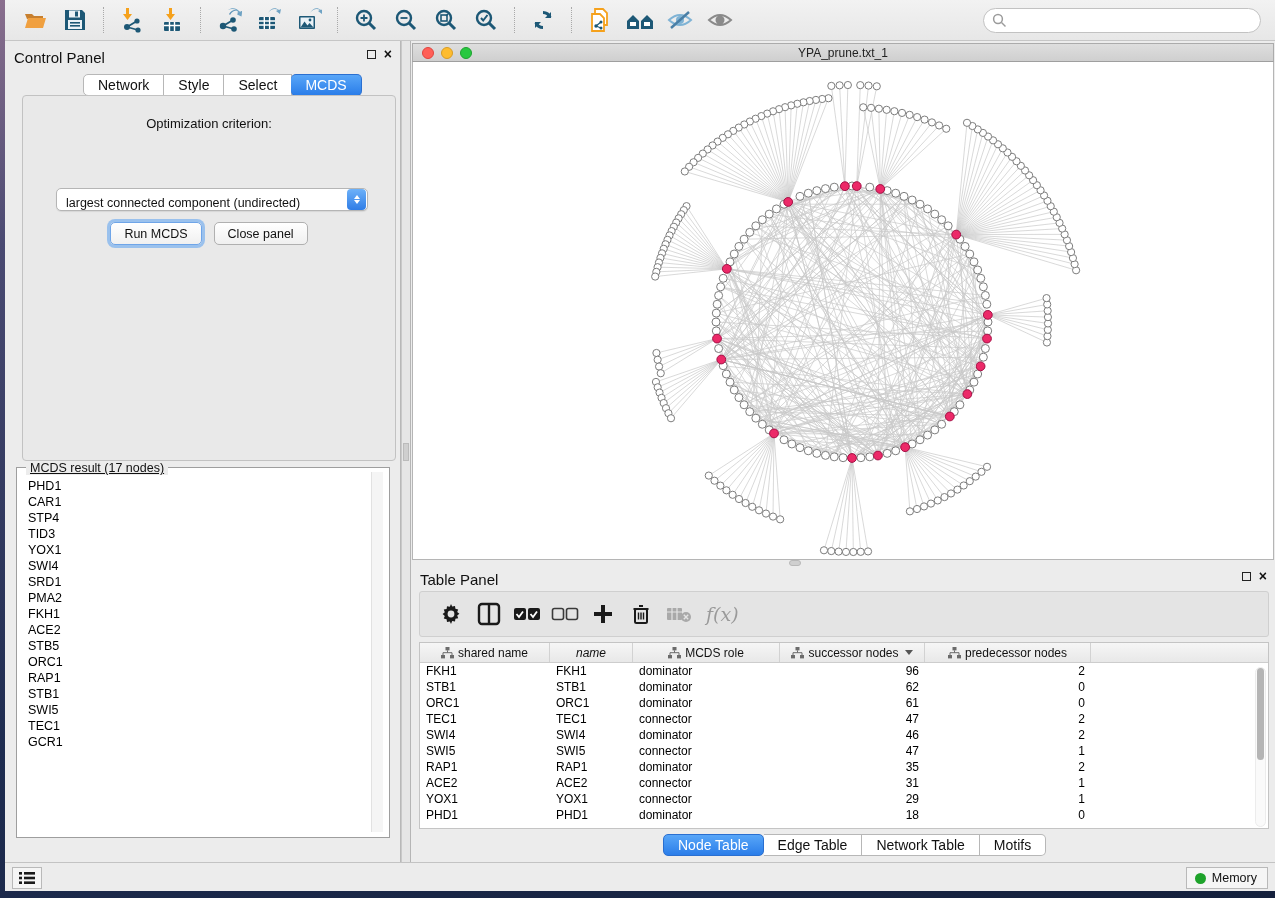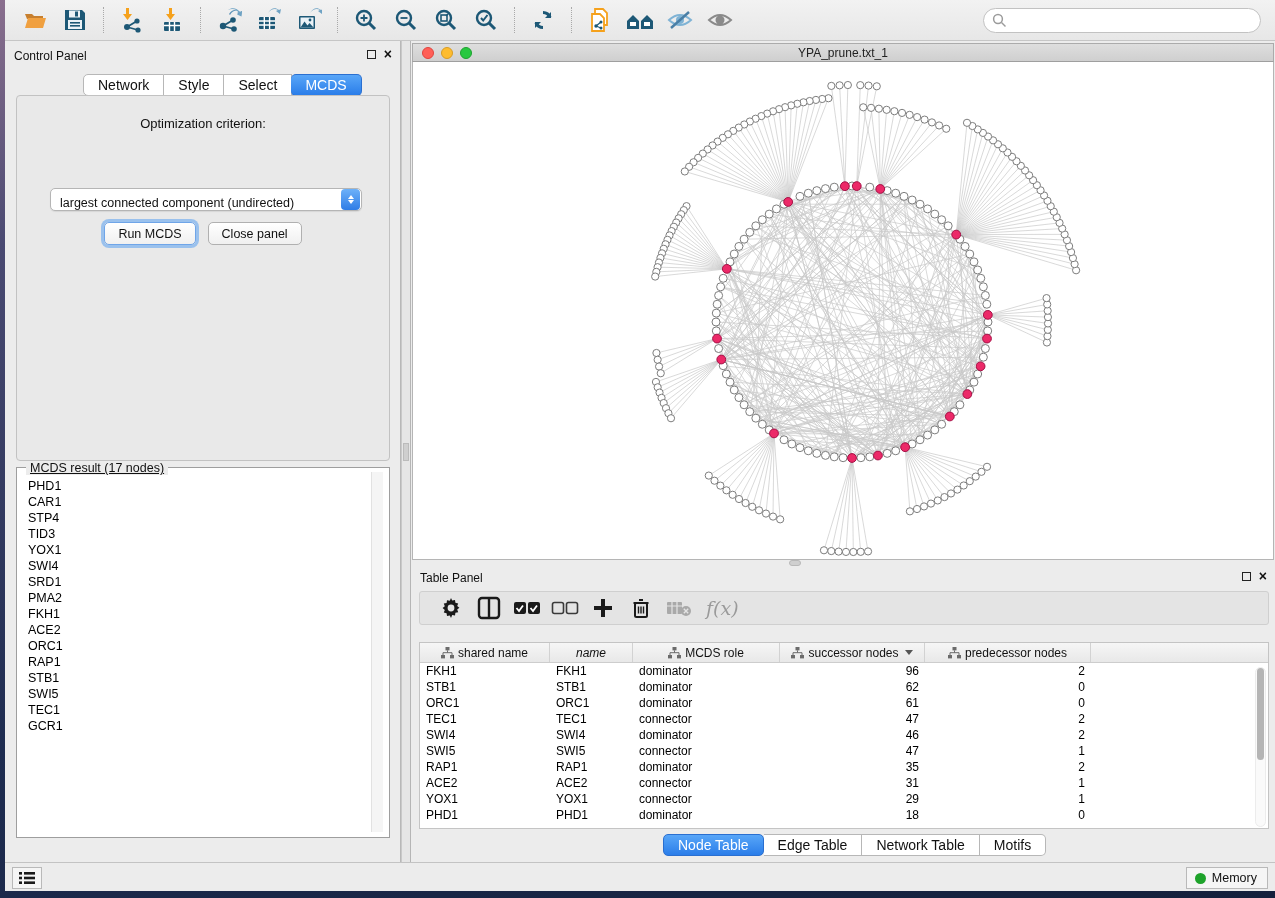--- a/index.html
+++ b/index.html
@@ -13,34 +13,34 @@
     background:linear-gradient(#f2f2f2,#e7e7e7); border-bottom:1px solid #c6c6c6;
     display:flex; align-items:center; padding-left:10px; }
   .tb-ic { width:30px; height:30px; margin:0 5px; display:flex; align-items:center; justify-content:center; cursor:pointer; }
   .tb-sep { width:1px; height:26px; margin:0 8px; border-left:1px dotted #a9a9a9; }
   .search-wrap { position:absolute; right:14px; top:8px; width:278px; height:25px; background:#fff;
     border:1px solid #c2c2c2; border-radius:13px; display:flex; align-items:center; padding-left:8px; }
   .search-wrap input { border:none; outline:none; flex:1; height:20px; font-size:12px; background:transparent; }
 
   
   .cp { position:absolute; left:0; top:41px; width:396px; height:821px; background:#ececec; border-right:1px solid #b8b8b8; }
-  .panel-head { position:absolute; left:9px; top:8px; font-size:12px; color:#111; }
+  .panel-head { position:absolute; left:9px; top:8px; font-size:15px; color:#111; }
   .win-btns { position:absolute; right:8px; top:8px; display:flex; gap:8px; align-items:center; }
   .float-ic { width:9px; height:9px; border:1.6px solid #222; display:inline-block; cursor:pointer; }
   .close-ic { font-size:14px; font-weight:bold; color:#111; line-height:10px; cursor:pointer; }
 
   .seg-tabs { position:absolute; display:flex; }
   .seg { height:22px; padding:0 14px; background:#fff; border:1px solid #b7b7b7; border-left:none;
     font-size:14px; display:flex; align-items:center; color:#111; cursor:pointer; }
   .seg:first-child { border-left:1px solid #b7b7b7; border-radius:5px 0 0 5px; }
   .seg:last-child { border-radius:0 5px 5px 0; }
   .seg.sel { background:linear-gradient(#58a6f8,#2a7de9); color:#fff; border-color:#2a6fd0; border-radius:5px; margin-left:-1px; }
   .cp-tabs { left:78px; top:33px; }
 
-  .cp-body { position:absolute; left:11px; top:54px; width:374px; height:366px;
+  .cp-body { position:absolute; left:17px; top:54px; width:374px; height:366px;
     background:#e9e9e9; border:1px solid #c2c2c2; border-radius:4px; }
   .opt-label { position:absolute; top:20px; width:100%; text-align:center; font-size:13px; color:#111; }
   .mac-select { position:absolute; left:33px; top:92px; width:312px; height:23px; background:#fff;
     border:1px solid #b5b5b5; border-radius:5px; display:flex; align-items:flex-end; cursor:pointer;
     box-shadow:0 1px 1px rgba(0,0,0,.08); }
   .mac-select .val { flex:1; font-size:12.5px; padding-left:9px; color:#111; white-space:nowrap; }
   .mac-select .cap { width:19px; height:21px; border-radius:4px; margin-right:1px;
     background:linear-gradient(#6db1f9,#2f7de6); display:flex; flex-direction:column; align-items:center; justify-content:center; gap:1px; }
   .cap .car { width:0; height:0; border-left:3.5px solid transparent; border-right:3.5px solid transparent; }
   .car.up { border-bottom:4px solid #fff; } .car.dn { border-top:4px solid #fff; }
@@ -71,21 +71,21 @@
   .tl { width:12px; height:12px; border-radius:50%; margin-left:7px; cursor:pointer; }
   .tl.r { background:#ff5f57; border:1px solid #e0443e; margin-left:9px; }
   .tl.y { background:#febc2e; border:1px solid #d89c23; }
   .tl.g { background:#28c840; border:1px solid #1da22f; }
   .net-title .t { position:absolute; width:100%; text-align:center; font-size:12px; color:#222; }
   .net-canvas { position:absolute; left:1px; top:21px; width:862px; height:498px; background:#fff; border:1px solid #b5b5b5; border-top:none; }
 
   
   .tp { position:absolute; left:406px; top:563px; width:864px; height:299px; background:#ececec; }
   .tp .dimple { position:absolute; left:378px; top:-3px; width:12px; height:6px; background:#cfcfcf; border:1px solid #b8b8b8; border-radius:3px; }
-  .tp-toolbar { position:absolute; left:8px; top:28px; width:850px; height:34px; background:#e4e4e4;
+  .tp-toolbar { position:absolute; left:8px; top:28px; width:850px; height:46px; background:#e4e4e4;
     border:1px solid #cfcfcf; border-radius:3px; display:flex; align-items:center; padding-left:12px; }
   .tpt-ic { width:28px; height:28px; margin:0 5px; display:flex; align-items:center; justify-content:center; cursor:pointer; }
   .tpt-ic.dis { cursor:default; }
   .fx-label { font-size:19px; color:#9a9a9a; font-family:"DejaVu Serif", serif; font-style:italic; margin-left:8px; }
 
   .tablebox { position:absolute; left:8px; top:79px; width:850px; height:187px; background:#fff; border:1px solid #c4c4c4; overflow:hidden; }
   .thead { display:flex; height:20px; background:linear-gradient(#f6f6f6,#e8e8e8); border-bottom:1px solid #cdcdcd; }
   .th { display:flex; align-items:center; justify-content:center; gap:4px; font-size:12px; color:#111;
     border-right:1px solid #d2d2d2; cursor:pointer; position:relative; }
   .th .sort { width:0; height:0; border-left:4px solid transparent; border-right:4px solid transparent; border-top:5px solid #555; margin-left:2px; }
@@ -292,20 +292,21 @@
           <div>PHD1</div>
           <div>CAR1</div>
           <div>STP4</div>
           <div>TID3</div>
           <div>YOX1</div>
           <div>SWI4</div>
           <div>SRD1</div>
           <div>PMA2</div>
           <div>FKH1</div>
           <div>ACE2</div>
+          <div>STB5</div>
           <div>ORC1</div>
           <div>RAP1</div>
           <div>STB1</div>
           <div>SWI5</div>
           <div>TEC1</div>
           <div>GCR1</div>
         </div>
       <div class="list-sb"></div>
     </div>
   </div>

